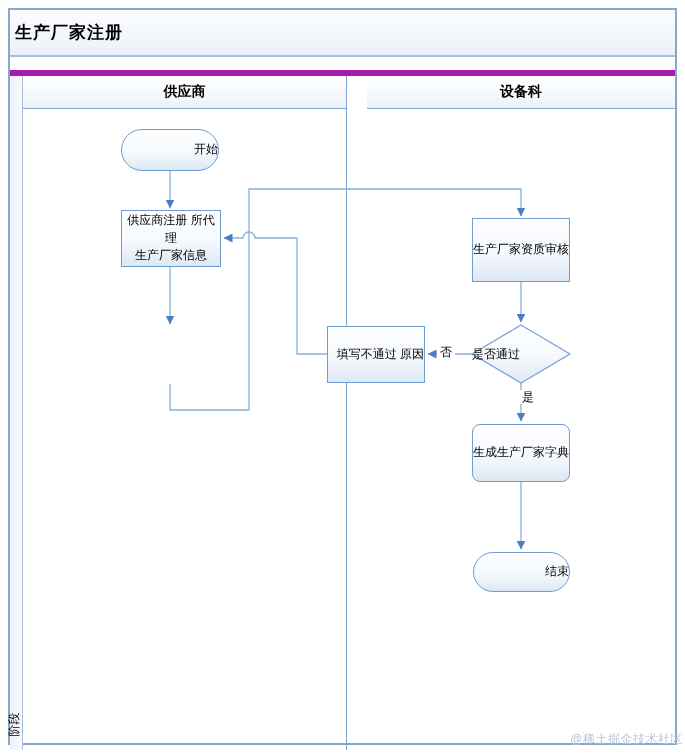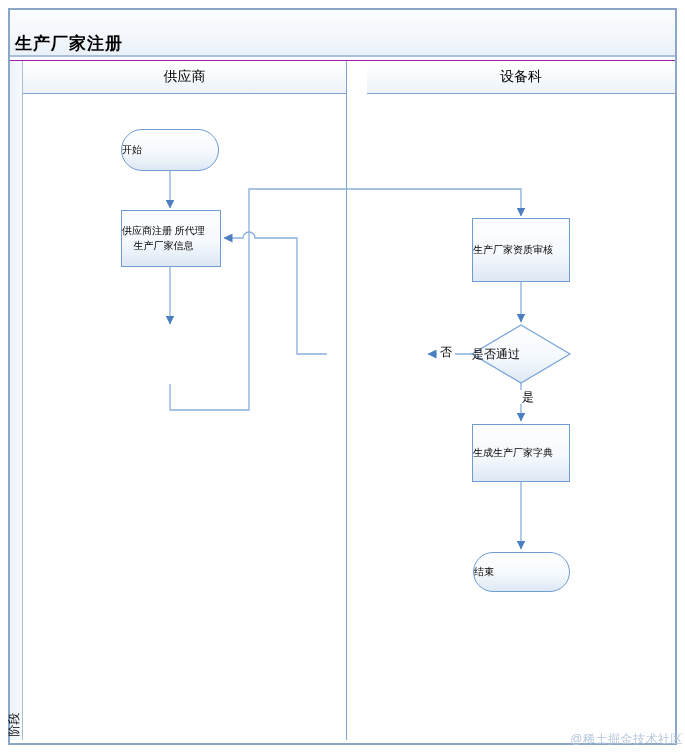--- a/index.html
+++ b/index.html
@@ -11,27 +11,28 @@
   }
 
   
   .frame {
     position:absolute; left:8px; top:8px; width:669px; height:737px;
     border:2px solid #8ba7c8; background:#ffffff; z-index:1;
   }
   .title-bar {
     height:47px; border-bottom:2px solid #a9bed8;
     background:linear-gradient(180deg,#fbfcfe 0%,#f3f7fb 60%,#e9f0f8 100%);
-    display:flex; align-items:flex-end; padding-left:5px;
+    display:flex; align-items:center; padding-left:5px;
   }
   .title-bar span { font-size:17px; font-weight:bold; color:#000; letter-spacing:1px; }
 
   .lanes-wrap {
-    display:flex; margin-top:3px; border-top:1px solid #a21caf;
+    display:flex; margin-top:13px; border-top:6px solid #a21caf;
     height:calc(100% - 53px);
+    font-weight:bold;
   }
   .phase-col {
     width:13px; border-right:1px solid #a9bed8;
     background:linear-gradient(90deg,#edf2f9,#f7fafc);
     position:relative;
   }
   .lanes { flex:1; display:flex; }
   .lane { position:relative; }
   .lane-supplier { width:323px; }
   .lane-equipment { flex:1; border-left:1px solid #7fa5cf;padding-left:20px; }
@@ -48,22 +49,22 @@
   }
 
   
   svg.connectors { position:absolute; left:0; top:0; z-index:2; pointer-events:none; }
 
   
   .node {
     position:absolute; z-index:3;
     border:1px solid #6f9cd1;
     background:linear-gradient(180deg,#fefeff 0%,#f5f9fd 55%,#dde8f4 100%);
-    display:flex; align-items:center; justify-content:flex-start; text-align:center;
-    font-size:10px; color:#000; line-height:1.45;
+    display:flex; align-items:center; justify-content:flex-end; text-align:center;
+    font-size:12px; color:#000; line-height:1.45;
   }
   .stadium { border-radius:21px; }
   .diamond-label {
     position:absolute; z-index:3; display:flex; align-items:center; 
     font-size:12px; color:#000; background:transparent; border:none;
   }
   .edge-label {
     position:absolute; z-index:4; font-size:12px; color:#000;
     background:#ffffff; padding:0 3px; line-height:14px;
   }
@@ -144,22 +145,25 @@
 
 
   <div class="node" style="left:472px;top:218px;width:98px;height:64px;">
     <span>生产厂家资质审核</span>
   </div>
 
   <div class="diamond-label" style="left:472px;top:325px;width:98px;height:58px;">
     <span>是否通过</span>
   </div>
 
+  <div class="node" style="left:327px;top:326px;width:98px;height:57px;">
+    <span>填写不通过 原因</span>
+  </div>
 
-  <div class="node" style="left:472px;top:424px;width:98px;height:58px;">
+  <div class="node" style="left:472px;top:424px;width:98px;height:58px;border-radius:8px;">
     <span>生成生产厂家字典</span>
   </div>
 
   <div class="node stadium" style="left:473px;top:552px;width:97px;height:40px;">
     <span>结束</span>
   </div>
 
   <div class="edge-label" style="left:437px;top:345px;">否</div>
   <div class="edge-label" style="left:519px;top:390px;">是</div>
 

